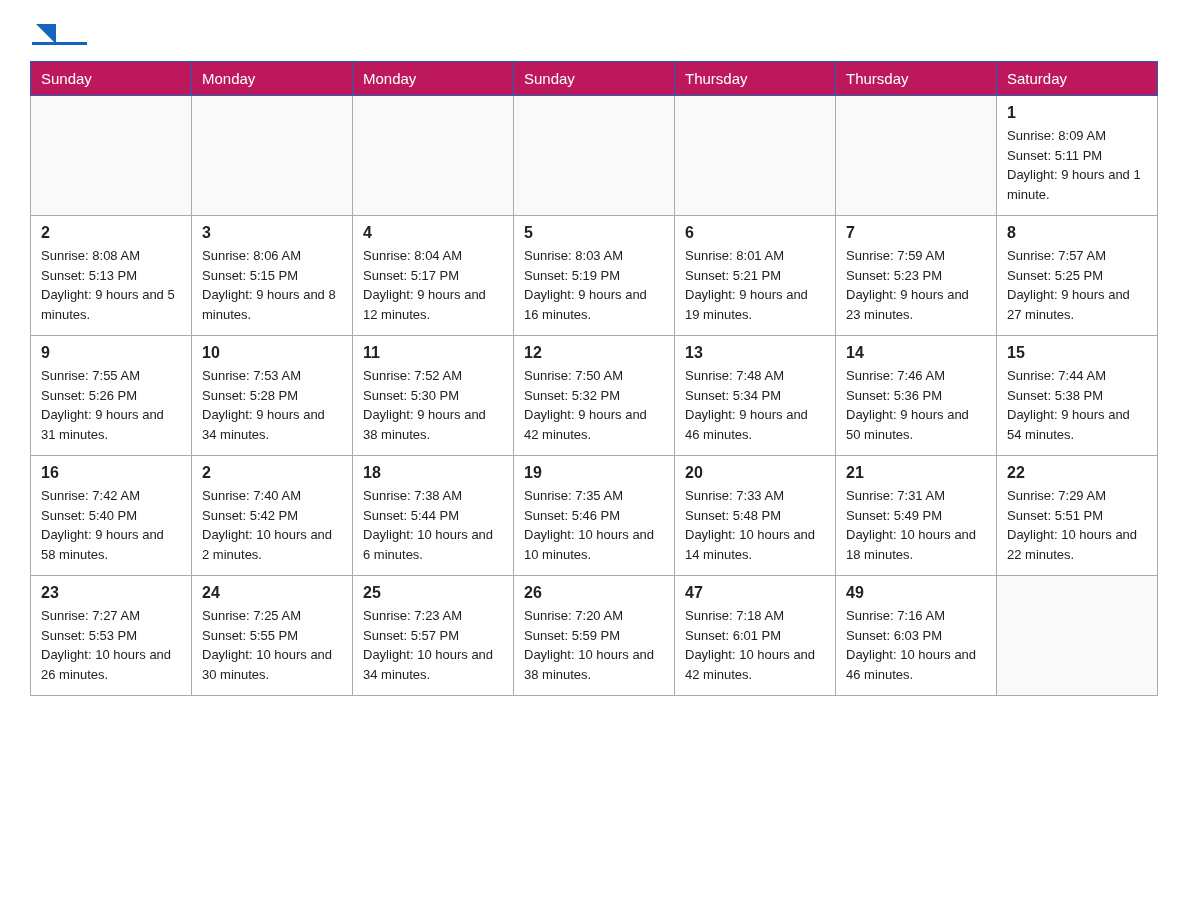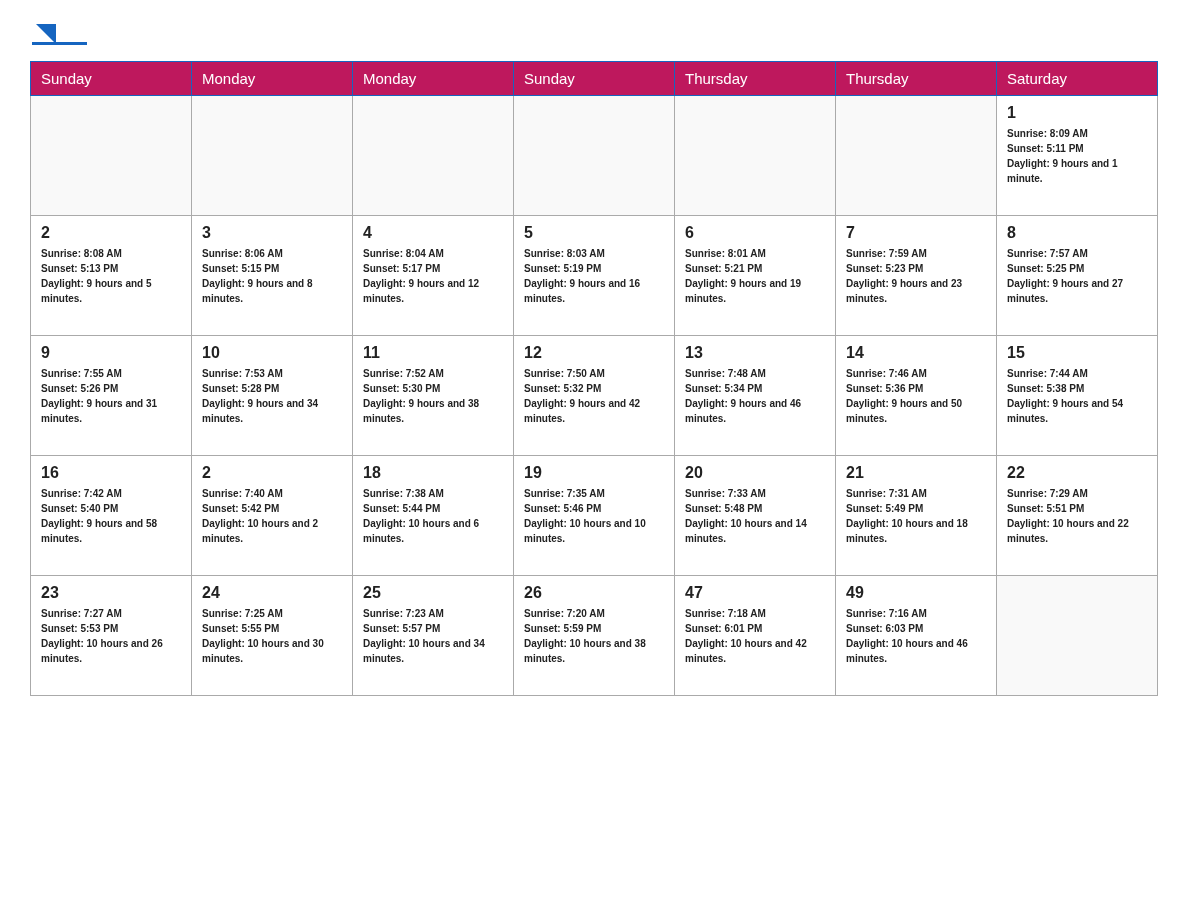--- a/index.html
+++ b/index.html
@@ -62,24 +62,23 @@
     .calendar td.empty {
       background: #f9f9f9;
     }
     .day-number {
       font-size: 16px;
       font-weight: bold;
       margin-bottom: 4px;
       display: block;
     }
     .day-info {
-      font-size: 10px;
+      font-size: 13px;
       line-height: 1.5;
       color: #222;
-      font-weight: bold;
     }
     .logo-wrapper {
       display: flex;
       align-items: center;
       gap: 2px;
     }
   </style>
 </head>
 <body>
 

